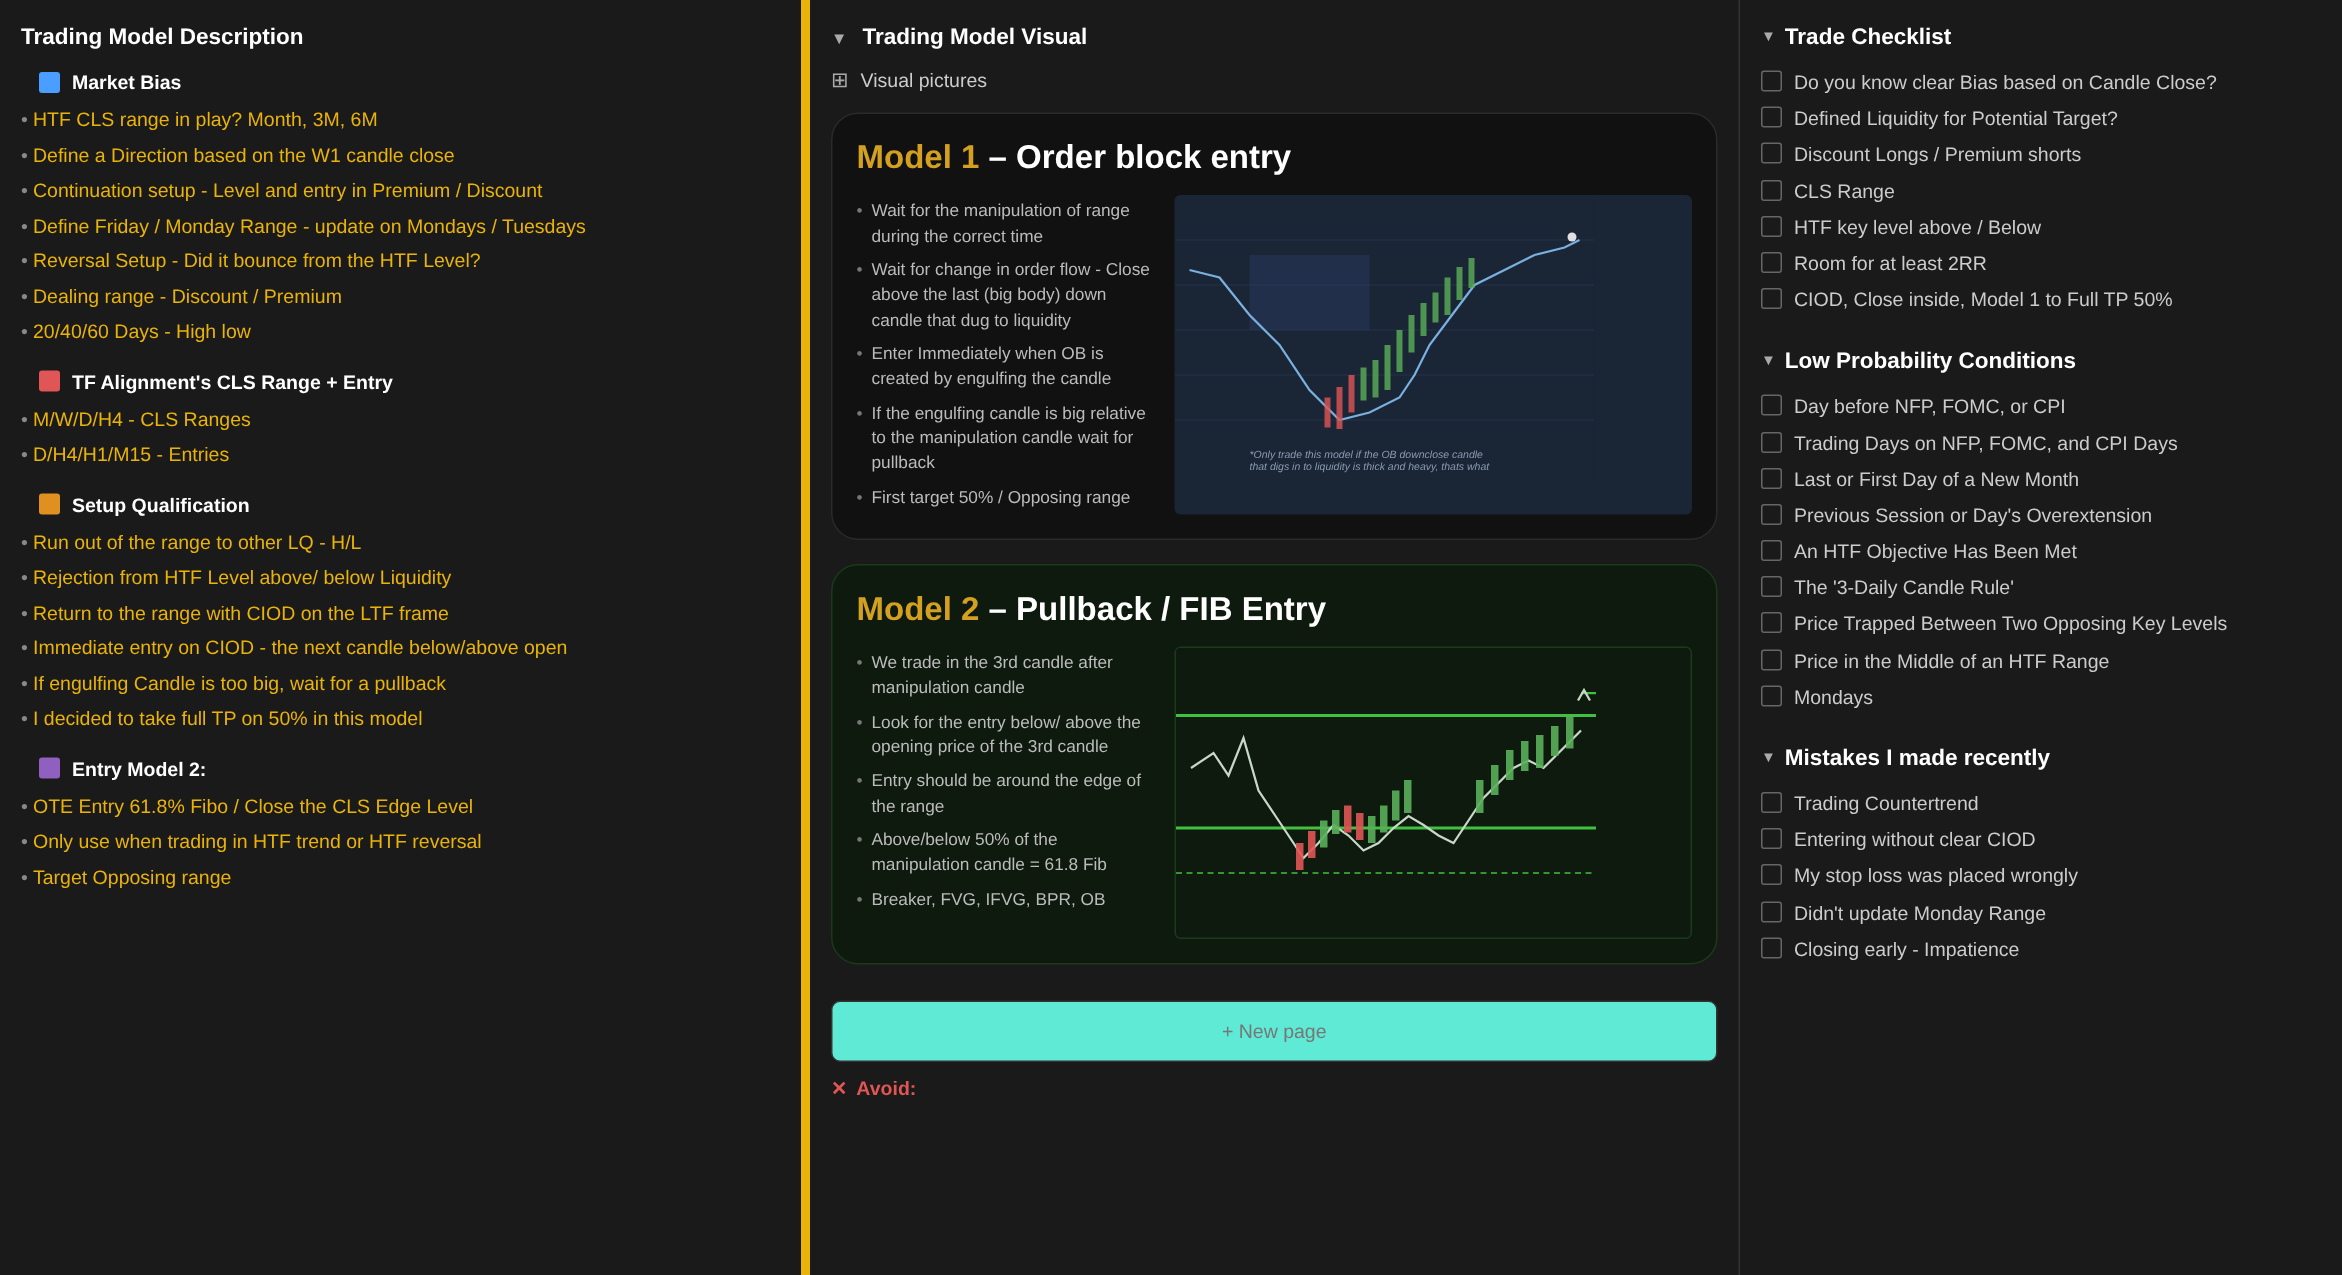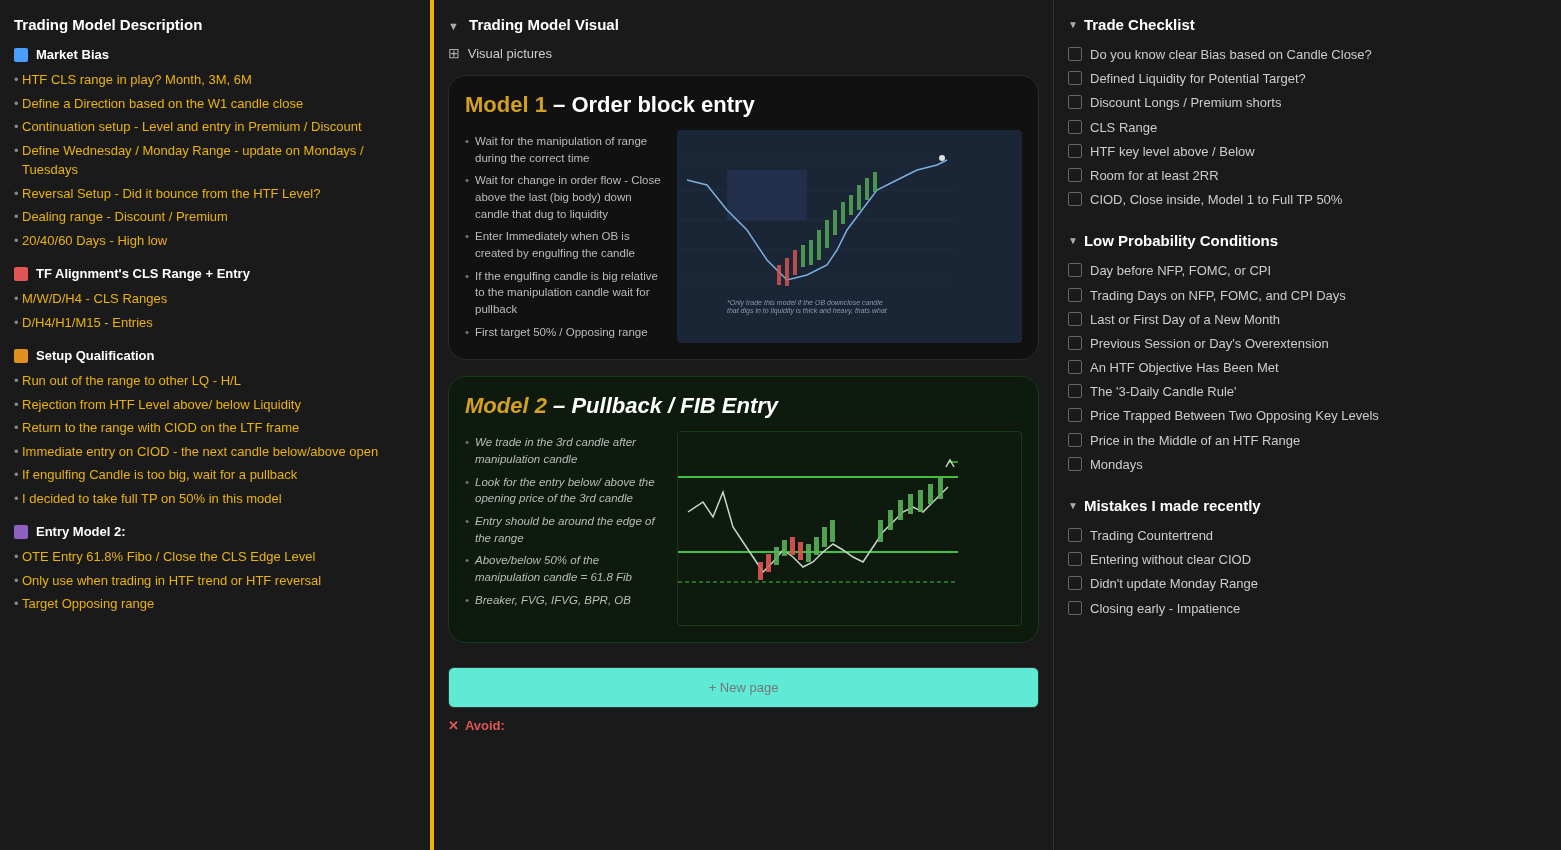--- a/index.html
+++ b/index.html
@@ -16,22 +16,22 @@
       padding: 16px 14px;
       overflow-y: auto;
       height: 100%;
     }
     .column::-webkit-scrollbar { width: 4px; }
     .column::-webkit-scrollbar-track { background: #1a1a1a; }
     .column::-webkit-scrollbar-thumb { background: #444; border-radius: 2px; }
 
     
     .col-left {
-      width: 434px;
-      border-right: 4px solid #eab308;
+      width: 540px;
+      border-right: 6px solid #eab308;
       flex-shrink: 0;
     }
     
     .col-mid {
       width: 620px;
       border-right: 1px solid #333;
       flex-shrink: 0;
     }
     
     .col-right {
@@ -48,21 +48,21 @@
     .section-title .triangle {
       color: #aaa;
       margin-right: 6px;
       font-size: 11px;
     }
 
     
     .subsection-header {
       display: flex;
       align-items: center;
-      margin: 14px 0 6px 0;
+      margin: 14px 0 6px 12px;
       font-weight: 700;
       color: #fff;
     }
     .color-dot {
       width: 14px;
       height: 14px;
       border-radius: 2px;
       margin-right: 8px;
       flex-shrink: 0;
     }
@@ -199,40 +199,39 @@
     }
     .checklist-label {
       color: #ccc;
       font-size: 13px;
       line-height: 1.4;
     }
 
     .model2-chart {
       background: #0d1a0d;
       border: 1px solid #1a3a1a;
-      font-style: italic;
     }
   </style>
 </head>
 <body>
 
 <div class="column col-left">
   <div class="section-title">
     <span>Trading Model Description</span>
   </div>
 
   <div class="subsection-header">
     <div class="color-dot dot-blue"></div>
     <span>Market Bias</span>
   </div>
   <div>
     <div class="bullet-item">HTF CLS range in play? Month, 3M, 6M</div>
     <div class="bullet-item">Define a Direction based on the W1 candle close</div>
     <div class="bullet-item">Continuation setup - Level and entry in Premium / Discount</div>
-    <div class="bullet-item">Define Wednesday / Monday Range - update on Mondays / Tuesdays</div>
+    <div class="bullet-item">Define Friday / Monday Range - update on Mondays / Tuesdays</div>
     <div class="bullet-item">Reversal Setup - Did it bounce from the HTF Level?</div>
     <div class="bullet-item">Dealing range - Discount / Premium</div>
     <div class="bullet-item">20/40/60 Days - High low</div>
   </div>
 
   <div class="subsection-header">
     <div class="color-dot dot-red"></div>
     <span>TF Alignment's CLS Range + Entry</span>
   </div>
   <div>
@@ -481,20 +480,24 @@
     <div class="checklist-item">
       <div class="checkbox"></div>
       <span class="checklist-label">Trading Countertrend</span>
     </div>
     <div class="checklist-item">
       <div class="checkbox"></div>
       <span class="checklist-label">Entering without clear CIOD</span>
     </div>
     <div class="checklist-item">
       <div class="checkbox"></div>
+      <span class="checklist-label">My stop loss was placed wrongly</span>
+    </div>
+    <div class="checklist-item">
+      <div class="checkbox"></div>
       <span class="checklist-label">Didn't update Monday Range</span>
     </div>
     <div class="checklist-item">
       <div class="checkbox"></div>
       <span class="checklist-label">Closing early - Impatience</span>
     </div>
   </div>
 
 </div>
 

